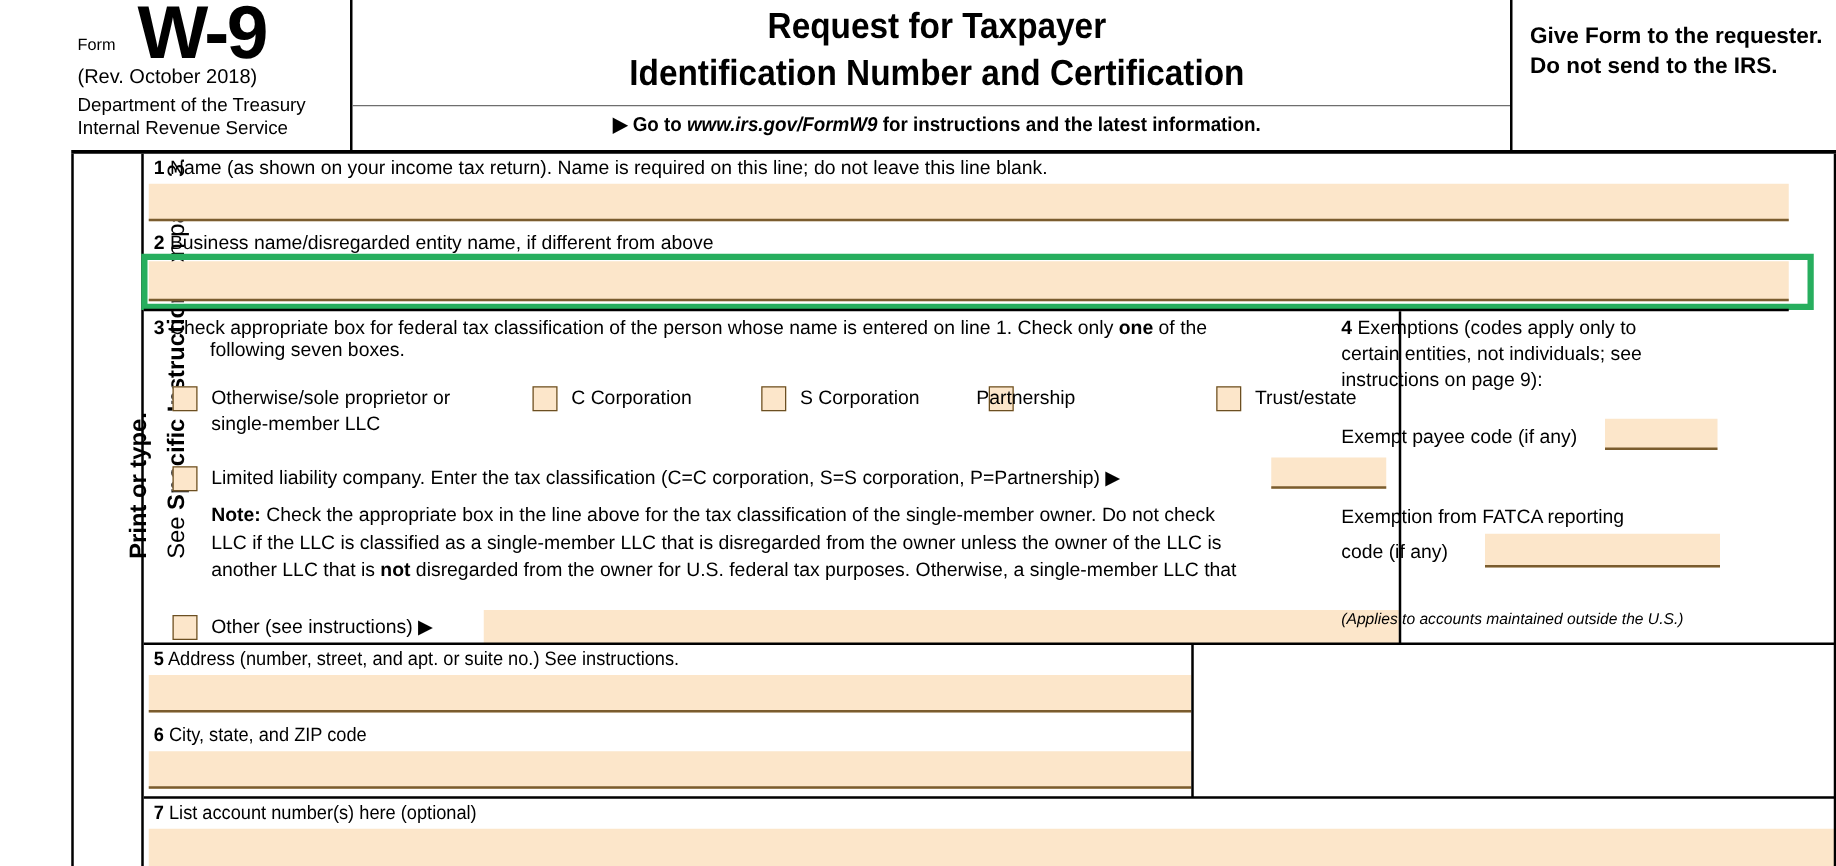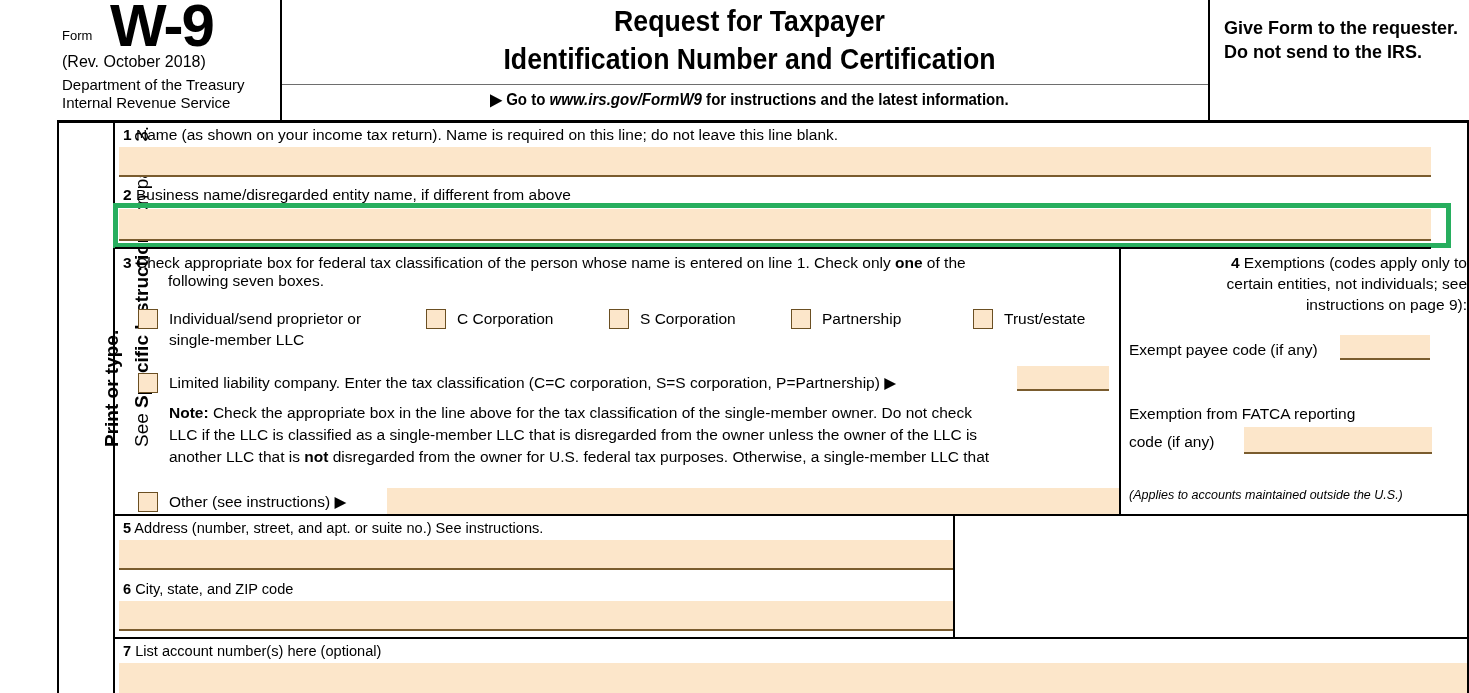--- a/index.html
+++ b/index.html
@@ -112,38 +112,38 @@
     <div class="abs lbl" style="left:8px;top:4px;width:996px;line-height:1.32;">
       <span class="num">3</span>
       <span>Check appropriate box for federal tax classification of the person whose name is entered on line 1. Check only </span><b>one</b><span> of the</span>
     </div>
     <div class="abs lbl" style="left:28px;top:22px;margin-left:25px;">following seven boxes.</div>
 
     <div class="abs" style="left:23px;top:60px;">
       <div class="cbx"></div>
     </div>
     <div class="abs lbl" style="left:54px;top:60px;line-height:1.35;">
-      <div>Individual/send proprietor or</div>
+      <div>Otherwise/sole proprietor or</div>
       <div>single-member LLC</div>
     </div>
 
     <div class="abs" style="left:311px;top:60px;">
       <div class="cbx"></div>
     </div>
     <div class="abs lbl" style="left:342px;top:60px;">C Corporation</div>
 
     <div class="abs" style="left:494px;top:60px;">
       <div class="cbx"></div>
     </div>
     <div class="abs lbl" style="left:525px;top:60px;">S Corporation</div>
 
     <div class="abs" style="left:676px;top:60px;">
       <div class="cbx"></div>
     </div>
-    <div class="abs lbl" style="left:707px;top:60px;">Partnership</div>
+    <div class="abs lbl" style="left:666px;top:60px;">Partnership</div>
 
     <div class="abs" style="left:858px;top:60px;">
       <div class="cbx"></div>
     </div>
     <div class="abs lbl" style="left:889px;top:60px;text-align:right;">Trust/estate</div>
 
     <div class="abs" style="left:23px;top:124px;">
       <div class="cbx"></div>
     </div>
     <div class="abs lbl" style="left:54px;top:124px;white-space:nowrap;">Limited liability company. Enter the tax classification (C=C corporation, S=S corporation, P=Partnership) ▶</div>
@@ -157,21 +157,21 @@
 
     <div class="abs" style="left:23px;top:243px;">
       <div class="cbx"></div>
     </div>
     <div class="abs lbl" style="left:54px;top:243px;white-space:nowrap;">Other (see instructions) ▶</div>
     <div class="abs fill" style="left:272px;top:239px;width:732px;height:28px;"></div>
   </div>
 
   <div class="abs rule-blk" style="left:1119px;top:249px;width:2px;height:266px;"></div>
 
-  <div class="abs" style="left:1121px;top:249px;width:348px;height:266px;text-align:right;">
+  <div class="abs" style="left:1065px;top:249px;width:348px;height:266px;">
     <div class="abs lbl" style="left:8px;top:4px;width:338px;line-height:1.35;">
       <div><span class="num">4</span> <span>Exemptions (codes apply only to</span></div>
       <div>certain entities, not individuals; see</div>
       <div>instructions on page 9):</div>
     </div>
 
     <div class="abs lbl" style="left:8px;top:91px;white-space:nowrap;">Exempt payee code (if any)</div>
     <div class="abs fill bline" style="left:219px;top:86px;width:90px;height:25px;"></div>
 
     <div class="abs lbl" style="left:8px;top:155px;white-space:nowrap;">Exemption from FATCA reporting</div>

